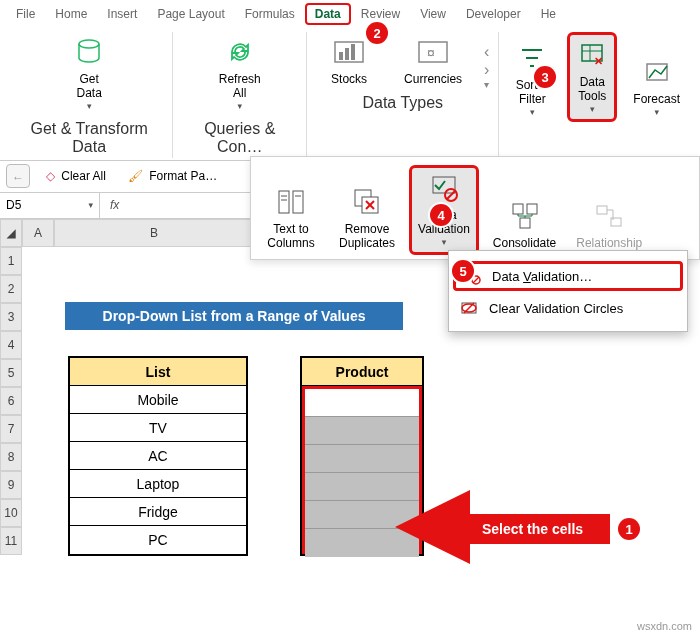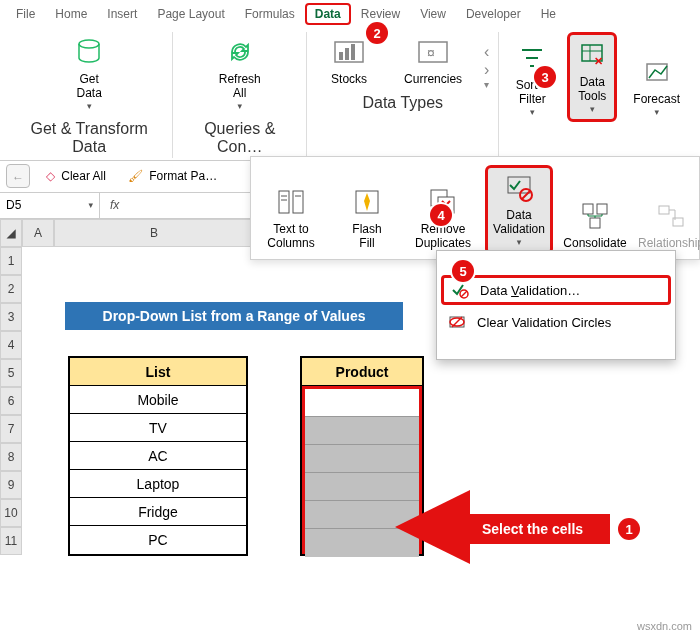--- a/index.html
+++ b/index.html
@@ -95,26 +95,26 @@
   .second-ribbon .rbtn { min-width: 68px; font-size:12px;}
   .rbtn.dv-highlight {
     border: 3px solid #e31111;
     border-radius: 6px;
     background: #e6e6e6;
   }
   .rbtn.disabled { color: #9a9a9a; }
   
   .dv-menu {
     position: absolute;
-    top: 250px; left: 436px;
+    top: 250px; left: 448px;
     width: 240px;
     background: #fff;
     border: 1px solid #bcbcbc;
     box-shadow: 0 4px 10px rgba(0,0,0,0.25);
-    padding: 22px 0;
+    padding: 8px 0;
     z-index: 50;
   }
   .dv-menu-item {
     display: flex;
     align-items: center;
     padding: 6px 10px;
     gap: 10px;
     cursor: pointer;
     font-size: 13px;
   }
@@ -516,30 +516,20 @@
           <line x1="5" y1="13" x2="11" y2="13" stroke="#555"></line>
           <line x1="19" y1="9" x2="25" y2="9" stroke="#555"></line>
         </svg>
       </div>
     <span style="white-space:pre-line;">Text to
 Columns</span>
   </div>
   <div class="rbtn">
     <div class="ico">
         <svg width="30" height="30">
-          <rect x="4" y="4" width="22" height="22" fill="none" stroke="#555"></rect>
-          <polygon points="15,6 18,14 15,24 12,14" fill="#f2b200"></polygon>
-        </svg>
-      </div>
-    <span style="white-space:pre-line;">Flash
-Fill</span>
-  </div>
-  <div class="rbtn">
-    <div class="ico">
-        <svg width="30" height="30">
           <rect x="3" y="3" width="16" height="16" fill="none" stroke="#555"></rect>
           <rect x="10" y="10" width="16" height="16" fill="#fff" stroke="#555"></rect>
           <line x1="14" y1="14" x2="22" y2="22" stroke="#e31111" stroke-width="2"></line>
           <line x1="22" y1="14" x2="14" y2="22" stroke="#e31111" stroke-width="2"></line>
         </svg>
       </div>
     <span style="white-space:pre-line;">Remove
 Duplicates</span>
   </div>
   <div class="rbtn dv-highlight">

